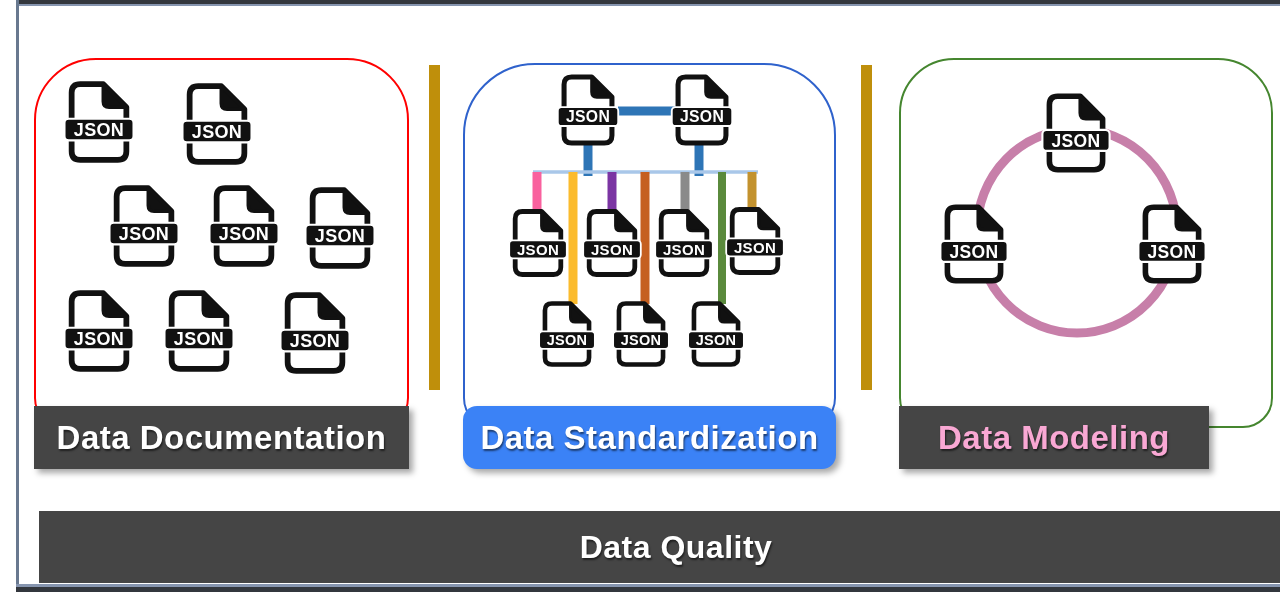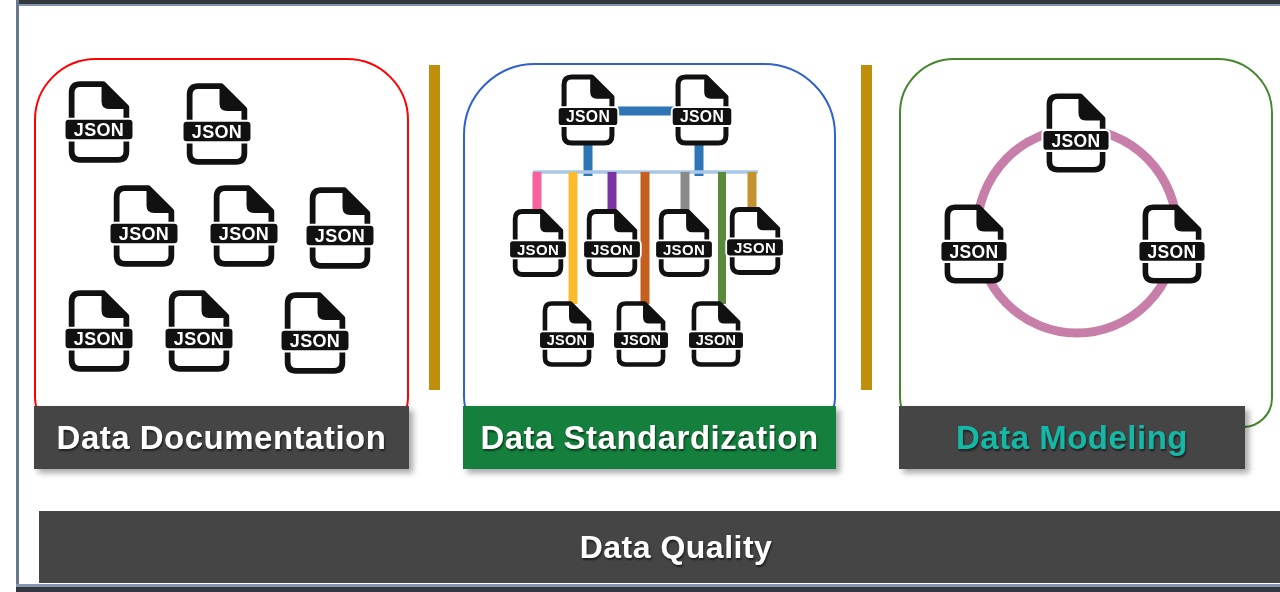--- a/index.html
+++ b/index.html
@@ -171,22 +171,22 @@
       <g transform="translate(1121 204.45) scale(0.7)">
         <path d="M24 4 H56 L88 36 V97 Q88 109 76 109 H24 Q12 109 12 97 V16 Q12 4 24 4 Z" fill="#ffffff" stroke="#111111" stroke-width="8" stroke-linejoin="round"></path>
         <path d="M56 4 L88 36 L64 36 Q56 36 56 28 Z" fill="#111111" stroke="#111111" stroke-width="5" stroke-linejoin="round"></path>
         <rect x="2" y="52" width="96" height="30" rx="6" fill="#111111" stroke="#ffffff" stroke-width="3"></rect>
         <text x="50" y="76" text-anchor="middle" fill="#ffffff" font-size="25" font-weight="bold" font-family="&quot;Liberation Sans&quot;, sans-serif" letter-spacing="0.5">JSON</text>
       </g>
       <circle cx="431" cy="550" r="2" fill="#1a1a1a"></circle>
     </svg>
 
   <div class="plabel" id="plabel-0" style="left: 18px; top: 394px; width: 375px; height: 63px; background: rgb(69, 69, 69); color: rgb(255, 255, 255);">Data Documentation</div>
-  <div class="plabel" id="plabel-1" style="left: 447px; top: 394px; width: 373px; height: 63px; background: #15803d; color: rgb(255, 255, 255);">Data Standardization</div>
-  <div class="plabel" id="plabel-2" style="left: 883px; top: 394px; width: 346px; height: 63px; background: rgb(69, 69, 69); color: #14b8a6;">Data Modeling</div>
+  <div class="plabel" id="plabel-1" style="left: 447px; top: 394px; width: 373px; height: 63px; background: #3b82f6; color: rgb(255, 255, 255); border-radius: 14px;">Data Standardization</div>
+  <div class="plabel" id="plabel-2" style="left: 883px; top: 394px; width: 310px; height: 63px; background: rgb(69, 69, 69); color: #f9a8d4;">Data Modeling</div>
 
   <div id="bottom-bar" style="left: 3px; top: 511px; width: 1274px; height: 72px; background: rgb(69, 69, 69); color: rgb(255, 255, 255);">Data Quality</div>
 
   <div class="frame-line" id="frame-top-dark" style="left: 0px; top: 0px; width: 1280px; height: 4px; background: rgb(51, 55, 61);"></div>
   <div class="frame-line" id="frame-top-light" style="left: 0px; top: 4px; width: 1280px; height: 2px; background: rgb(134, 149, 175);"></div>
   <div class="frame-line" id="frame-left" style="left: 0px; top: 0px; width: 3px; height: 592px; background: rgb(104, 120, 143);"></div>
   <div class="frame-line" id="frame-right" style="left: 1277px; top: 0px; width: 3px; height: 592px; background: rgb(104, 120, 143);"></div>
   <div class="frame-line" id="frame-bottom-light" style="left: 0px; top: 584px; width: 1280px; height: 3px; background: rgb(134, 149, 175);"></div>
   <div class="frame-line" id="frame-bottom-dark" style="left: 0px; top: 587px; width: 1280px; height: 5px; background: rgb(51, 55, 61);"></div>
 </div>

